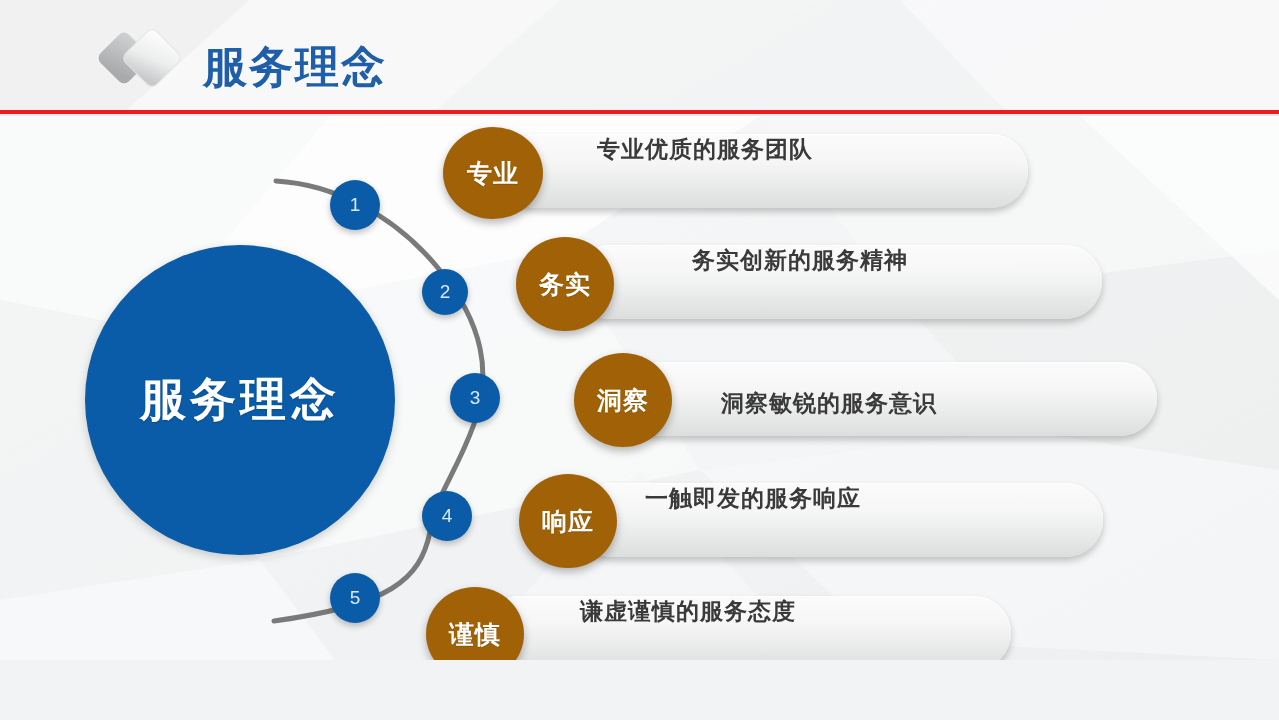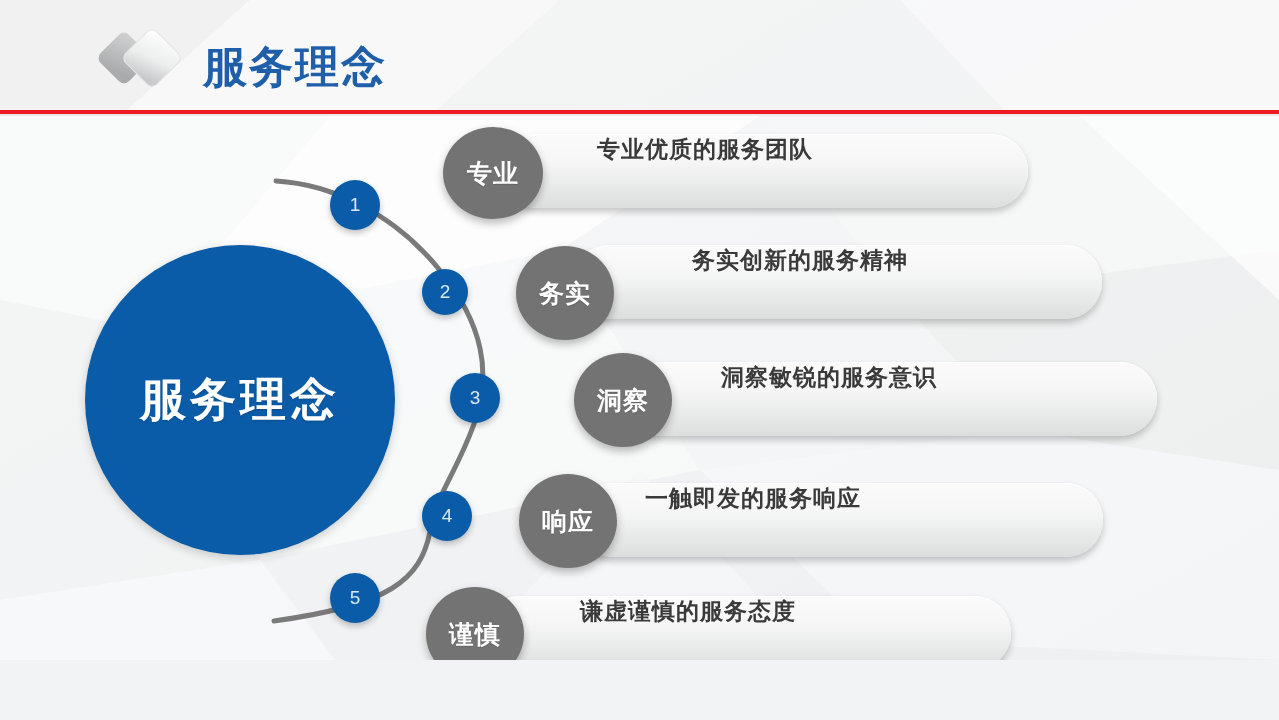--- a/index.html
+++ b/index.html
@@ -59,21 +59,21 @@
     background:linear-gradient(to bottom,#fbfbfb 0%,#f6f6f6 38%,#eceded 62%,#dcdddd 100%);
     box-shadow:0 4px 7px rgba(0,0,0,.22), inset 0 1px 0 rgba(255,255,255,.9);
     display:flex; align-items:flex-start;
   }
   .pill-text {
     color:#3a3a3a; font-size:23px; font-weight:bold; letter-spacing:1px;
     white-space:nowrap;
   }
   .badge {
     position:absolute; border-radius:50%;
-    background:#737373;
+    background:#a16207;
     box-shadow:0 4px 8px rgba(0,0,0,.28);
     display:flex; align-items:center; justify-content:center;
   }
   .badge-text {
     color:#ffffff; font-size:25px; font-weight:bold; letter-spacing:1px;
     white-space:nowrap; text-shadow:0 1px 1px rgba(0,0,0,.15);
   }
 </style>
 </head>
 <body>
@@ -178,28 +178,28 @@
     </div>
     <div class="badge" style="left:443px; top:127px; width:100px; height:92px;">
       <span class="badge-text">专业</span>
     </div>
   </div>
 
   <div class="row">
     <div class="pill" style="left:572px; top:245px; width:530px;">
       <span class="pill-text" style="margin-left:120px;">务实创新的服务精神</span>
     </div>
-    <div class="badge" style="left:516px; top:246px; width:98px; height:94px;">
+    <div class="badge" style="left:516px; top:237px; width:98px; height:94px;">
       <span class="badge-text">务实</span>
     </div>
   </div>
 
   <div class="row">
     <div class="pill" style="left:625px; top:362px; width:532px;">
-      <span class="pill-text" style="margin-left:96px;">洞察敏锐的服务意识</span>
+      <span class="pill-text" style="margin-left:96px;margin-top:26px;">洞察敏锐的服务意识</span>
     </div>
     <div class="badge" style="left:574px; top:353px; width:98px; height:94px;">
       <span class="badge-text">洞察</span>
     </div>
   </div>
 
   <div class="row">
     <div class="pill" style="left:575px; top:483px; width:528px;">
       <span class="pill-text" style="margin-left:70px;">一触即发的服务响应</span>
     </div>

